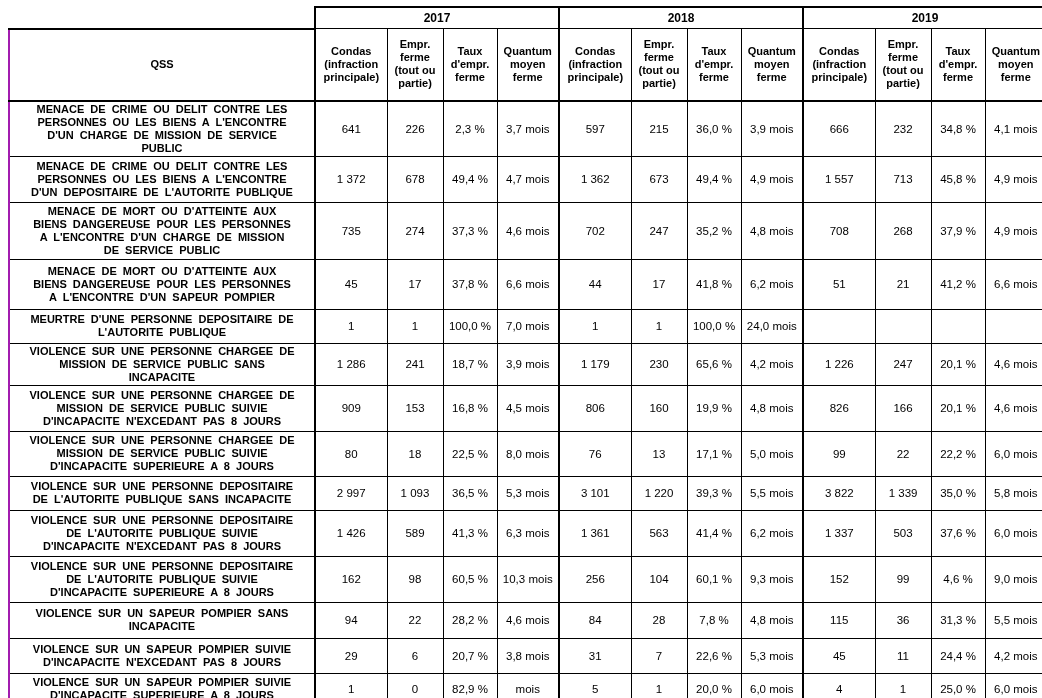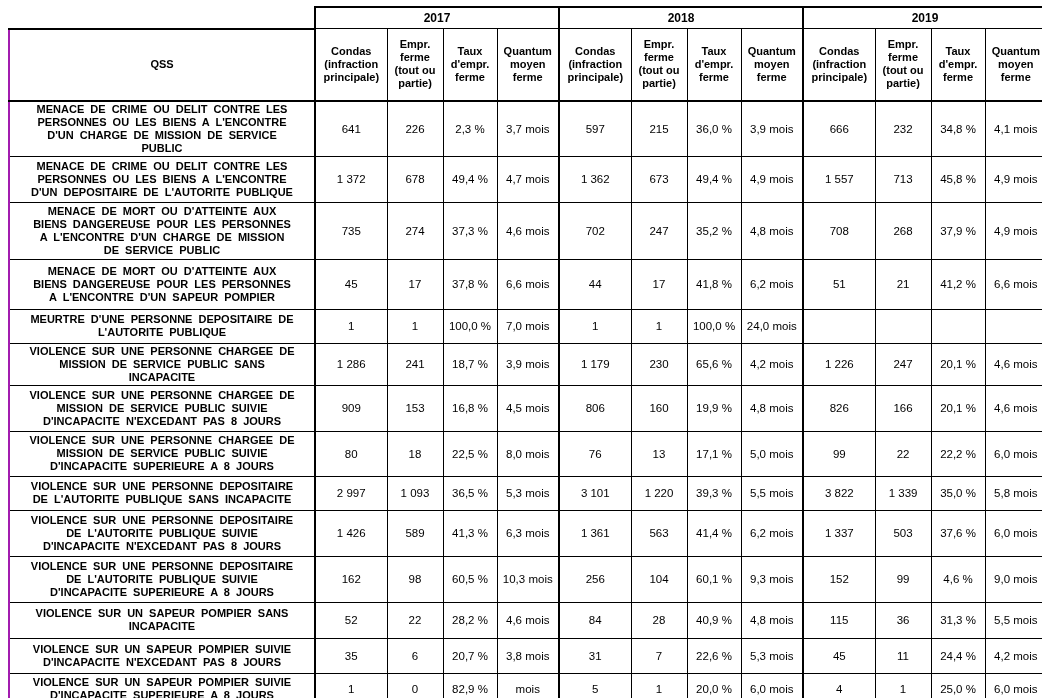--- a/index.html
+++ b/index.html
@@ -228,36 +228,36 @@
           <td class="val">104</td>
           <td class="val">60,1 %</td>
           <td class="val">9,3 mois</td>
           <td class="val gstart">152</td>
           <td class="val">99</td>
           <td class="val">4,6 %</td>
           <td class="val lastcol">9,0 mois</td>
         </tr>
         <tr style="height: 36px;">
           <td class="rowlabel">VIOLENCE SUR UN SAPEUR POMPIER SANS INCAPACITE</td>
-          <td class="val gstart">52</td>
+          <td class="val gstart">94</td>
           <td class="val">22</td>
           <td class="val">28,2 %</td>
           <td class="val">4,6 mois</td>
           <td class="val gstart">84</td>
           <td class="val">28</td>
-          <td class="val">40,9 %</td>
+          <td class="val">7,8 %</td>
           <td class="val">4,8 mois</td>
           <td class="val gstart">115</td>
           <td class="val">36</td>
           <td class="val">31,3 %</td>
           <td class="val lastcol">5,5 mois</td>
         </tr>
         <tr style="height: 35px;">
           <td class="rowlabel">VIOLENCE SUR UN SAPEUR POMPIER SUIVIE D'INCAPACITE N'EXCEDANT PAS 8 JOURS</td>
-          <td class="val gstart">35</td>
+          <td class="val gstart">29</td>
           <td class="val">6</td>
           <td class="val">20,7 %</td>
           <td class="val">3,8 mois</td>
           <td class="val gstart">31</td>
           <td class="val">7</td>
           <td class="val">22,6 %</td>
           <td class="val">5,3 mois</td>
           <td class="val gstart">45</td>
           <td class="val">11</td>
           <td class="val">24,4 %</td>

